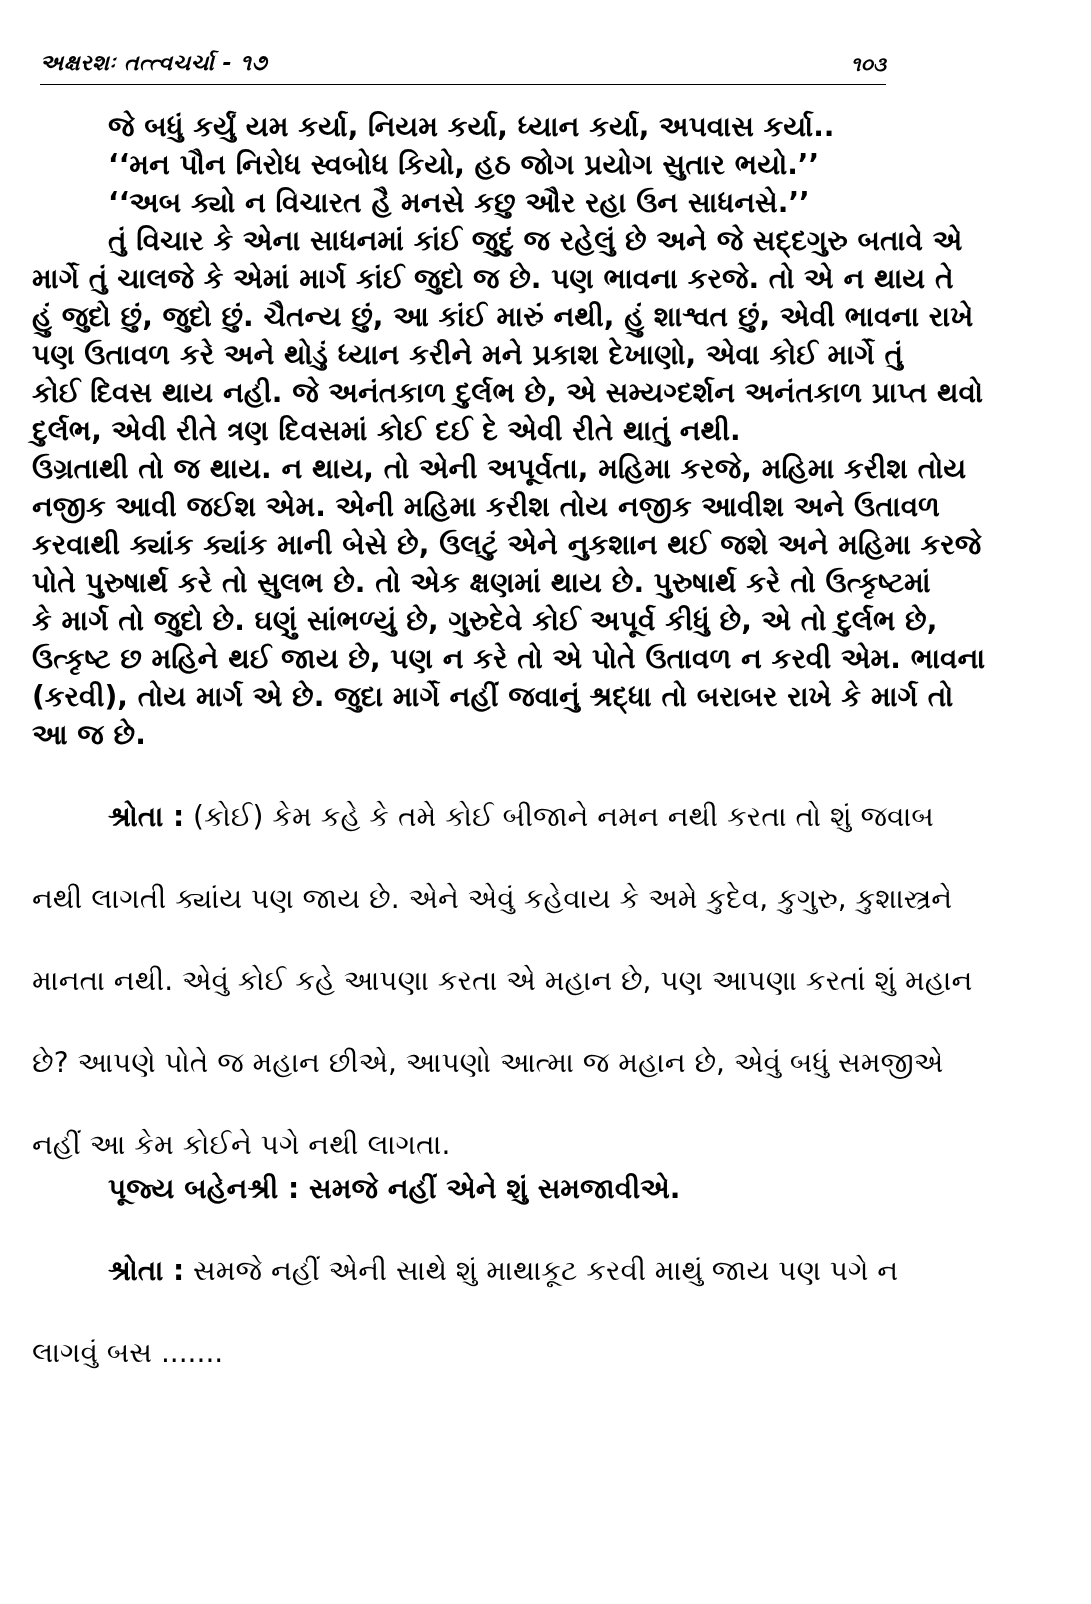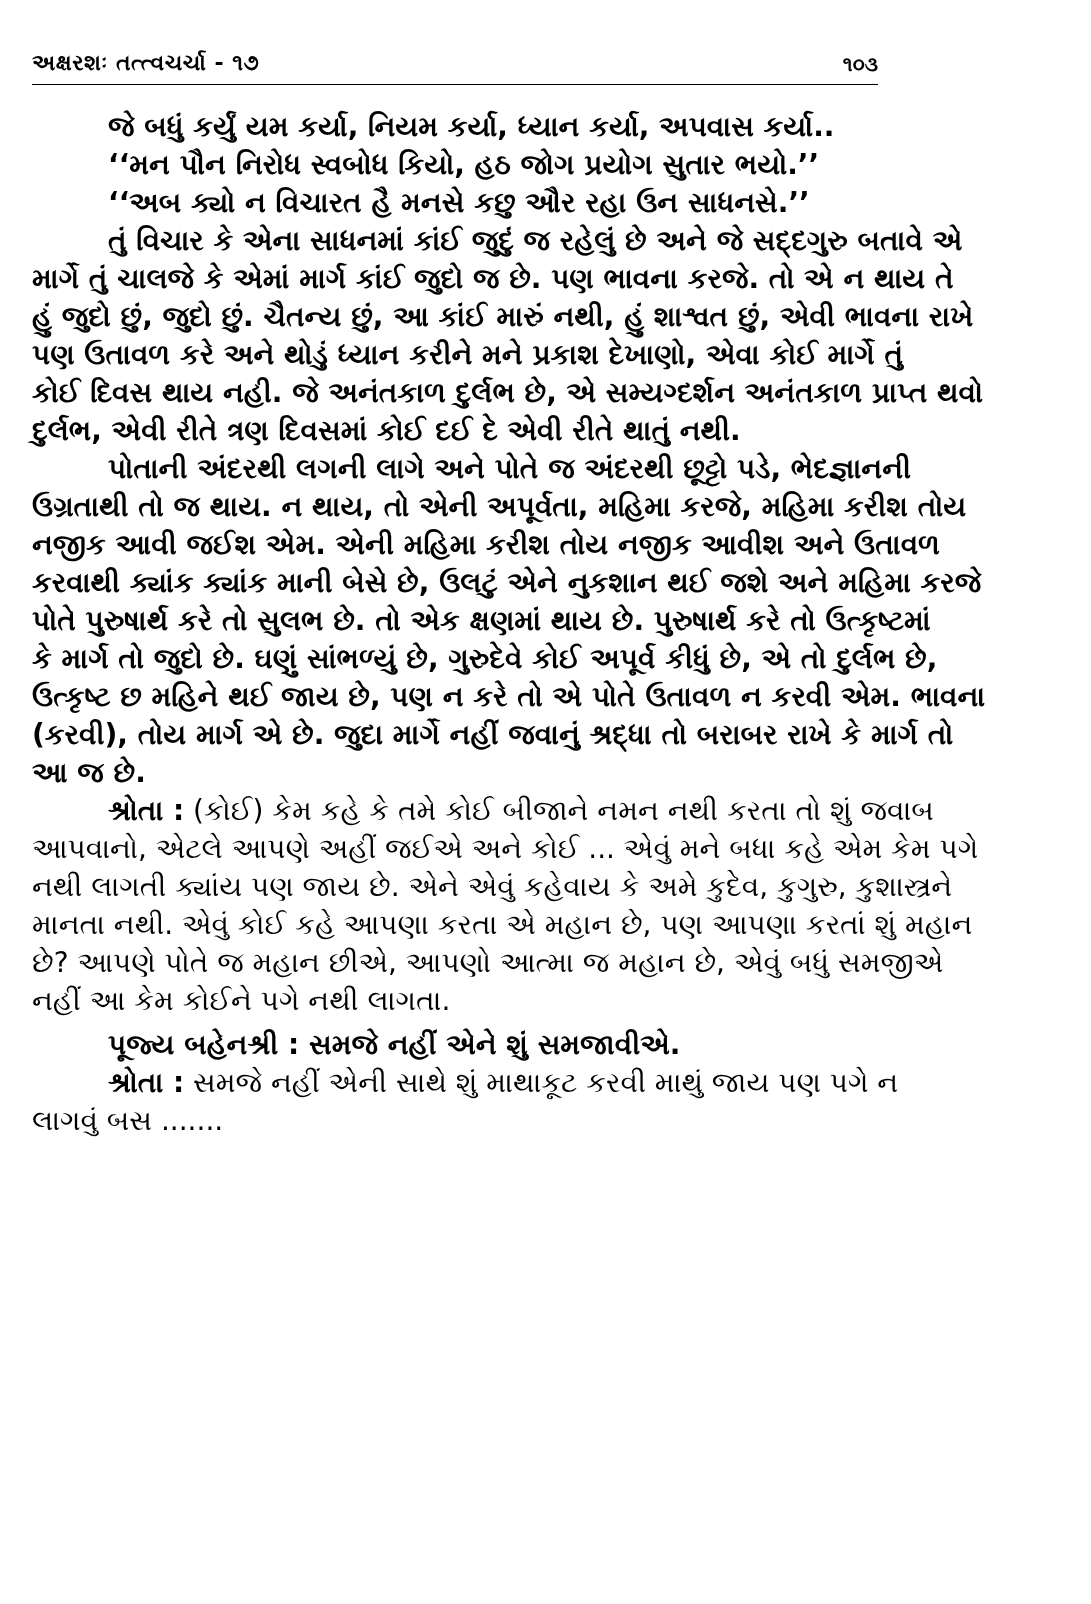--- a/index.html
+++ b/index.html
@@ -16,25 +16,26 @@
       font-family: "DejaVu Sans", "Liberation Sans", sans-serif;
     }
     .page {
       position: absolute;
       left: 32px;
       top: 0;
       width: 846px;
     }
     .running-header {
       position: absolute;
-      left: 0;
+      left: 8px;
       top: 44px;
       width: 846px;
       height: 40px;
       border-bottom: 1.5px solid #000;
+      font-style: italic;
     }
     .header-title {
       position: absolute;
       left: 0;
       top: 6px;
       font-size: 22px;
       font-weight: bold;
       letter-spacing: 0.5px;
     }
     .page-number {
@@ -51,21 +52,21 @@
       width: 852px;
     }
     .line {
       font-size: 28px;
       line-height: 38px;
       height: 38px;
       white-space: nowrap;
       overflow: visible;
     }
     .bold { font-weight: bold; }
-    .normal { font-weight: normal; }
+    .normal { font-weight: normal; margin-top: 44px; }
     .indent-verse { padding-left: 76px; }
     .indent-para { padding-left: 76px; }
     .justify {
       text-align: justify;
       text-align-last: justify;
     }
     .speaker { font-weight: bold; }
     .gap-small { height: 6px; }
   </style>
 </head>
@@ -87,37 +88,35 @@
     <div>
       <div class="line bold indent-para justify">તું વિચાર કે એના સાધનમાં કાંઈ જુદું જ રહેલું છે અને જે સદ્દગુરુ બતાવે એ</div>
       <div class="line bold justify">માર્ગે તું ચાલજે કે એમાં માર્ગ કાંઈ જુદો જ છે. પણ ભાવના કરજે. તો એ ન થાય તે</div>
       <div class="line bold justify">હું જુદો છું, જુદો છું. ચૈતન્ય છું, આ કાંઈ મારું નથી, હું શાશ્વત છું, એવી ભાવના રાખે</div>
       <div class="line bold justify">પણ ઉતાવળ કરે અને થોડું ધ્યાન કરીને મને પ્રકાશ દેખાણો, એવા કોઈ માર્ગે તું</div>
       <div class="line bold justify">કોઈ દિવસ થાય નહી. જે અનંતકાળ દુર્લભ છે, એ સમ્યગ્દર્શન અનંતકાળ પ્રાપ્ત થવો</div>
       <div class="line bold">દુર્લભ, એવી રીતે ત્રણ દિવસમાં કોઈ દઈ દે એવી રીતે થાતું નથી.</div>
     </div>
 
     <div>
-      <div class="line bold indent-para justify">પોતાની અંદરથી લગની લાગે અને પોતે જ અંદરથી છૂટ્ટો પડે, ભેદજ્ઞાનની</div>
       <div class="line bold justify">ઉગ્રતાથી તો જ થાય. ન થાય, તો એની અપૂર્વતા, મહિમા કરજે, મહિમા કરીશ તોય</div>
       <div class="line bold justify">નજીક આવી જઈશ એમ. એની મહિમા કરીશ તોય નજીક આવીશ અને ઉતાવળ</div>
       <div class="line bold justify">કરવાથી ક્યાંક ક્યાંક માની બેસે છે, ઉલટું એને નુકશાન થઈ જશે અને મહિમા કરજે</div>
       <div class="line bold justify">પોતે પુરુષાર્થ કરે તો સુલભ છે. તો એક ક્ષણમાં થાય છે. પુરુષાર્થ કરે તો ઉત્કૃષ્ટમાં</div>
       <div class="line bold justify">કે માર્ગ તો જુદો છે. ઘણું સાંભળ્યું છે, ગુરુદેવે કોઈ અપૂર્વ કીધું છે, એ તો દુર્લભ છે,</div>
       <div class="line bold justify">ઉત્કૃષ્ટ છ મહિને થઈ જાય છે, પણ ન કરે તો એ પોતે ઉતાવળ ન કરવી એમ. ભાવના</div>
       <div class="line bold justify">(કરવી), તોય માર્ગ એ છે. જુદા માર્ગે નહીં જવાનું શ્રદ્ધા તો બરાબર રાખે કે માર્ગ તો</div>
       <div class="line bold">આ જ છે.</div>
     </div>
 
     <div>
       <div class="line normal indent-para justify">
         <span class="speaker">શ્રોતા :</span>
         <span>(કોઈ) કેમ કહે કે તમે કોઈ બીજાને નમન નથી કરતા તો શું જવાબ</span>
       </div>
-      <div class="line normal justify">આપવાનો, એટલે આપણે અહીં જઈએ અને કોઈ ... એવું મને બધા કહે એમ કેમ પગે</div>
       <div class="line normal justify">નથી લાગતી ક્યાંય પણ જાય છે. એને એવું કહેવાય કે અમે કુદેવ, કુગુરુ, કુશાસ્ત્રને</div>
       <div class="line normal justify">માનતા નથી. એવું કોઈ કહે આપણા કરતા એ મહાન છે, પણ આપણા કરતાં શું મહાન</div>
       <div class="line normal justify">છે? આપણે પોતે જ મહાન છીએ, આપણો આત્મા જ મહાન છે, એવું બધું સમજીએ</div>
       <div class="line normal">નહીં આ કેમ કોઈને પગે નથી લાગતા.</div>
     </div>
 
     <div class="gap-small"></div>
 
     <div>
       <div class="line bold indent-para">

